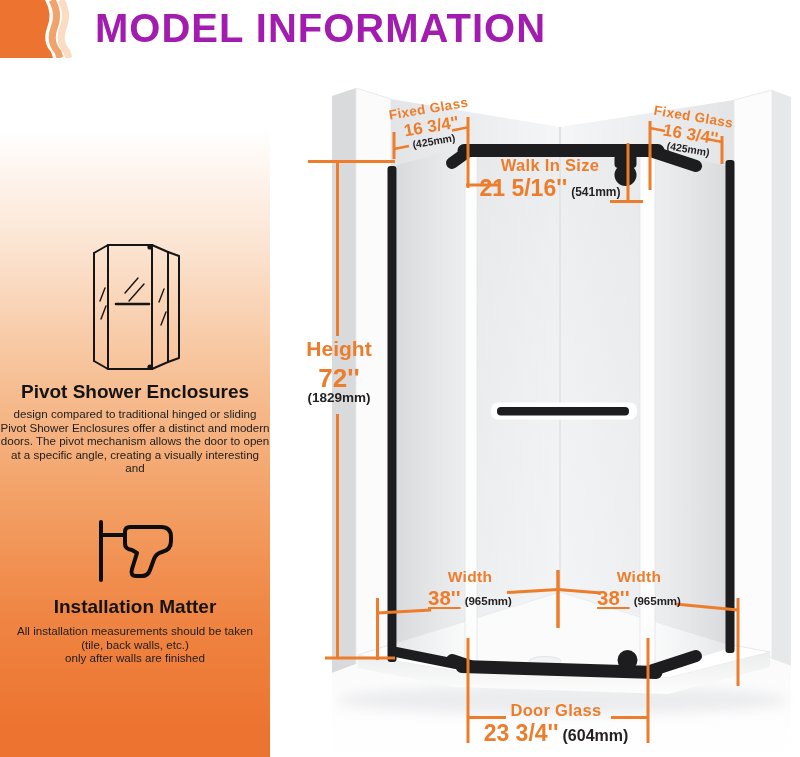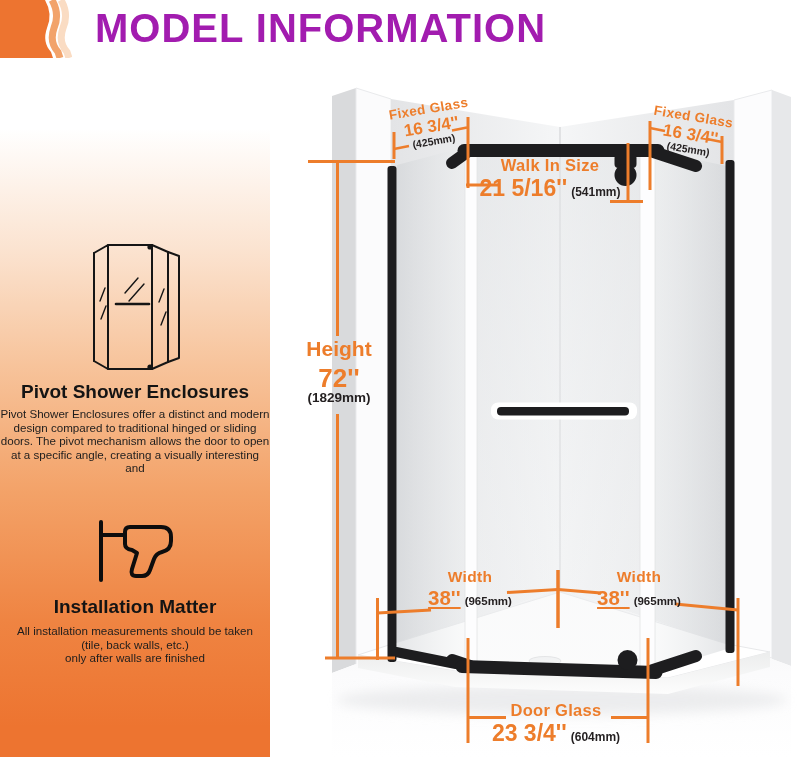--- a/index.html
+++ b/index.html
@@ -49,21 +49,21 @@
   .dim-height .mm{display:block;font-size:13.5px;}
   
   .dim-width{width:90px;line-height:1;}
   .dim-width .l1{font-size:15.5px;letter-spacing:.3px;}
   .dim-width .l2{font-size:20.5px;margin-top:3px;text-decoration:underline;}
   .dim-width .mm{font-size:11.5px;}
   
   .dim-door{width:170px;}
   .dim-door .l1{font-size:16.5px;letter-spacing:.3px;}
   .dim-door .l2{font-size:23px;}
-  .dim-door .mm{font-size:12px;}
+  .dim-door .mm{font-size:16px;}
 </style>
 </head>
 <body>
 
 <div class="stage">
 
   <div class="side-panel"></div>
 
   <svg class="corner-deco" width="72" height="58" viewBox="0 0 72 58">
     <path d="M0,0 L45,0 Q53,14 47,28 Q42,42 51,52 L53,58 L0,58 Z" fill="#ED7430"></path>
@@ -89,22 +89,22 @@
         <path d="M37,61 L52,44"></path>
       <path d="M67,62 L72,49"></path>
         <path d="M69,85 L74,72"></path>
     </g>
     <circle cx="58" cy="7" r="2.6" fill="#151515"></circle>
     <circle cx="58" cy="127" r="2.6" fill="#151515"></circle>
   </svg>
 
   <div class="side-heading" style="top:381px;">Pivot Shower Enclosures</div>
   <div class="side-par" style="top:407px;">
+    <div class="ln">design compared to traditional hinged or sliding</div>
     <div class="ln">Pivot Shower Enclosures offer a distinct and modern</div>
-    <div class="ln">design compared to traditional hinged or sliding</div>
     <div class="ln">doors. The pivot mechanism allows the door to open</div>
     <div class="ln">at a specific angle, creating a visually interesting and</div>
   </div>
 
   <svg class="side-icon" style="left:97px;top:520px;" width="80" height="62" viewBox="0 0 80 62">
     <g stroke="#0d0d0d" stroke-width="4" fill="none" stroke-linejoin="round" stroke-linecap="round">
       <path d="M4,2 L4,60"></path>
       <path d="M4,15 L26,15"></path>
       <path d="M28,24 L28,12 Q28,7 33,7 L64,7 Q74,7 74,17 L74,21 Q74,30 65,32 Q59,33.5 57,39 L53,50 Q51,56 45,56 L39,56 Q33,56 35,49 L40,33 L35,30 Q28,29 28,24 Z"></path>
     </g>

